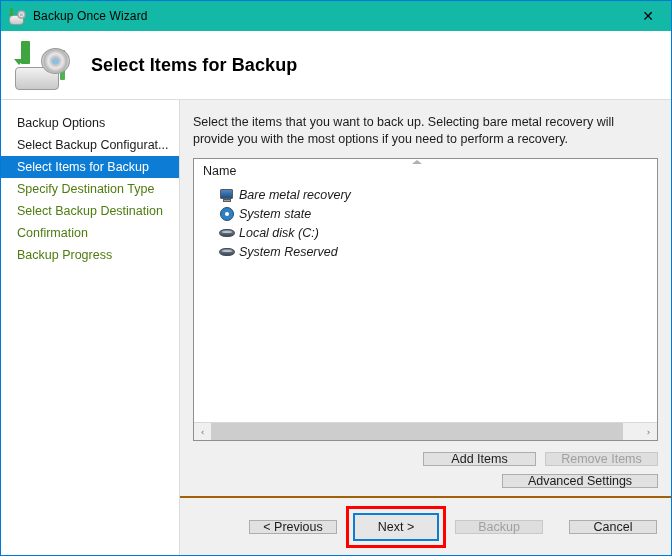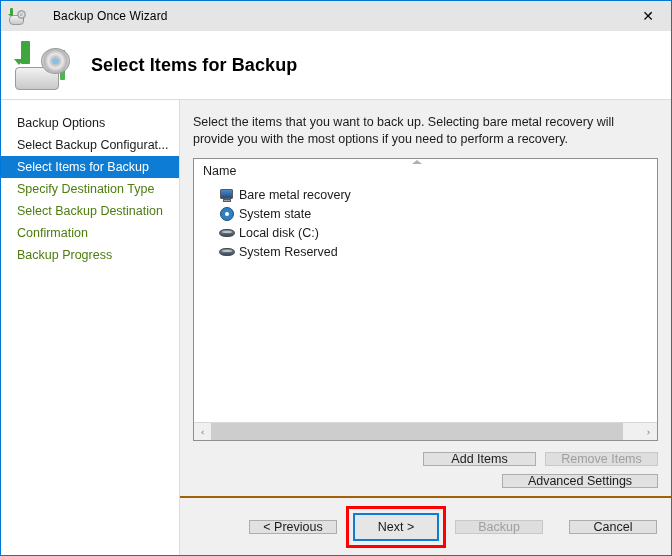--- a/index.html
+++ b/index.html
@@ -26,25 +26,24 @@
     border: 1px solid #0078d7;
     background: #ffffff;
     display: flex;
     flex-direction: column;
   }
 
   
   .titlebar {
     height: 30px;
     flex: 0 0 30px;
-    background: #e5e5e5;
-    display: flex;
-    align-items: center;
-    position: relative;
-    gap: 20px;
+    background: #14b8a6;
+    display: flex;
+    align-items: center;
+    position: relative;
   }
   .titlebar-icon {
     width: 18px;
     height: 18px;
     margin-left: 7px;
     margin-right: 7px;
     flex: 0 0 18px;
     position: relative;
   }
   .titlebar-text {
@@ -174,20 +173,21 @@
     top: 1px;
     width: 0; height: 0;
     border-left: 5px solid transparent;
     border-right: 5px solid transparent;
     border-bottom: 4px solid #b0b0b0;
   }
   .list-body {
     flex: 1 1 auto;
     overflow: hidden;
     padding-top: 2px;
+    font-style: italic;
   }
   .list-row {
     height: 19px;
     display: flex;
     align-items: center;
     padding-left: 25px;
   }
   .row-icon {
     width: 16px;
     height: 16px;

